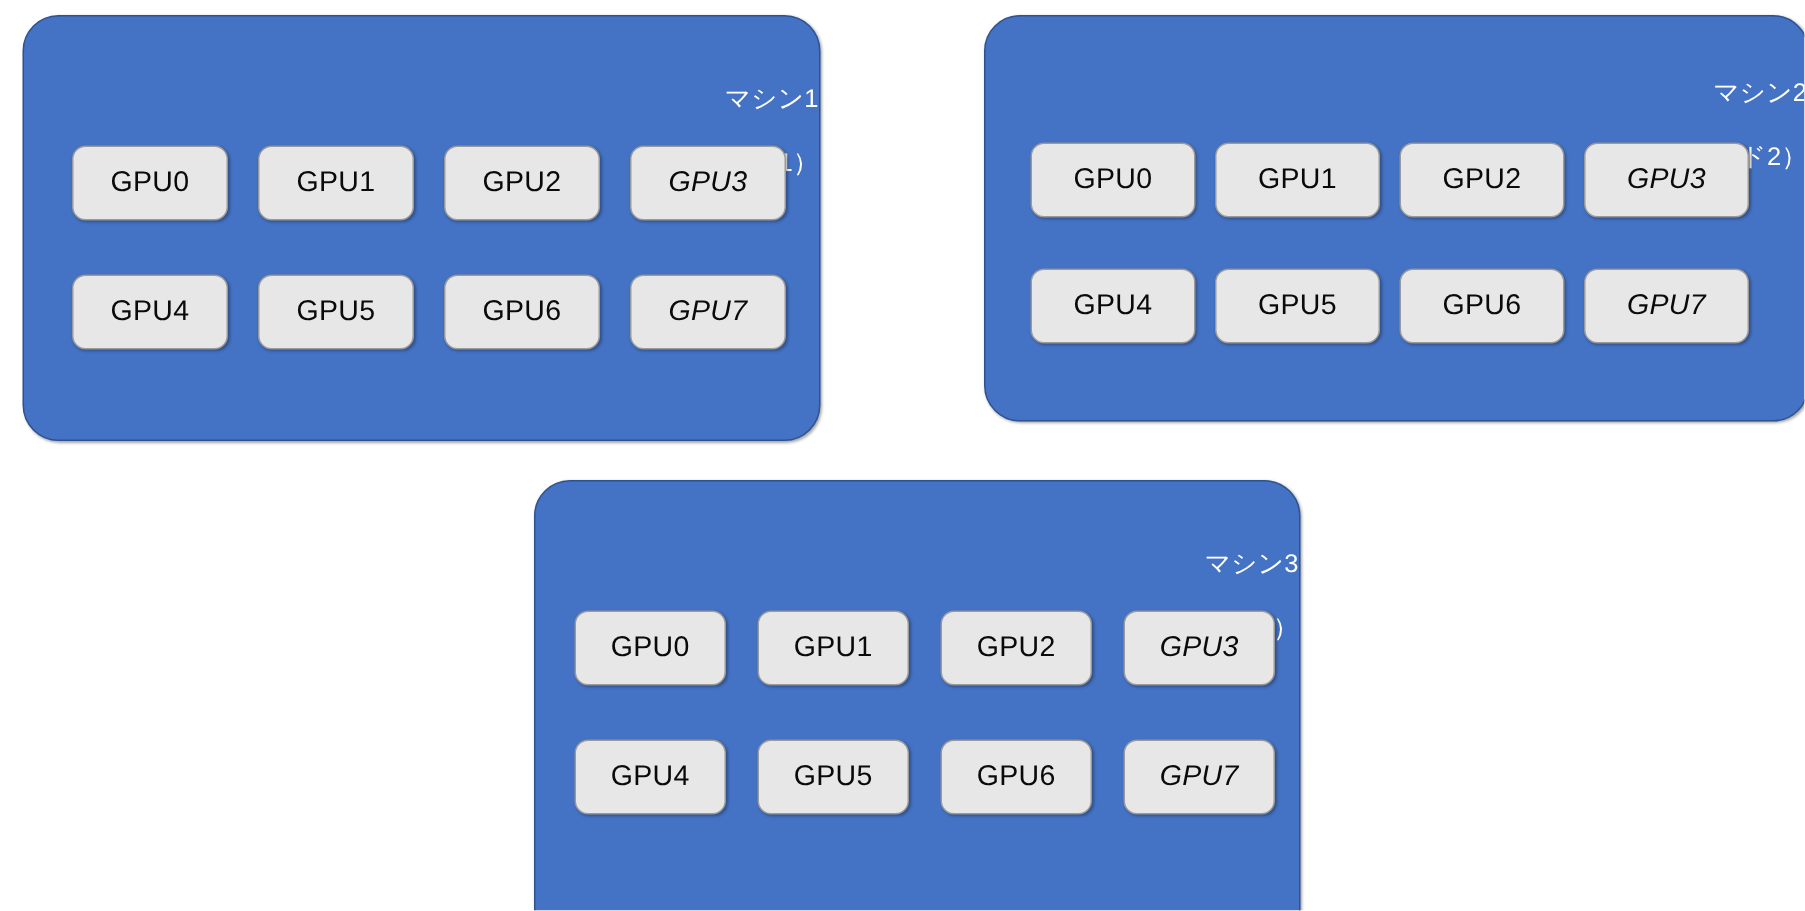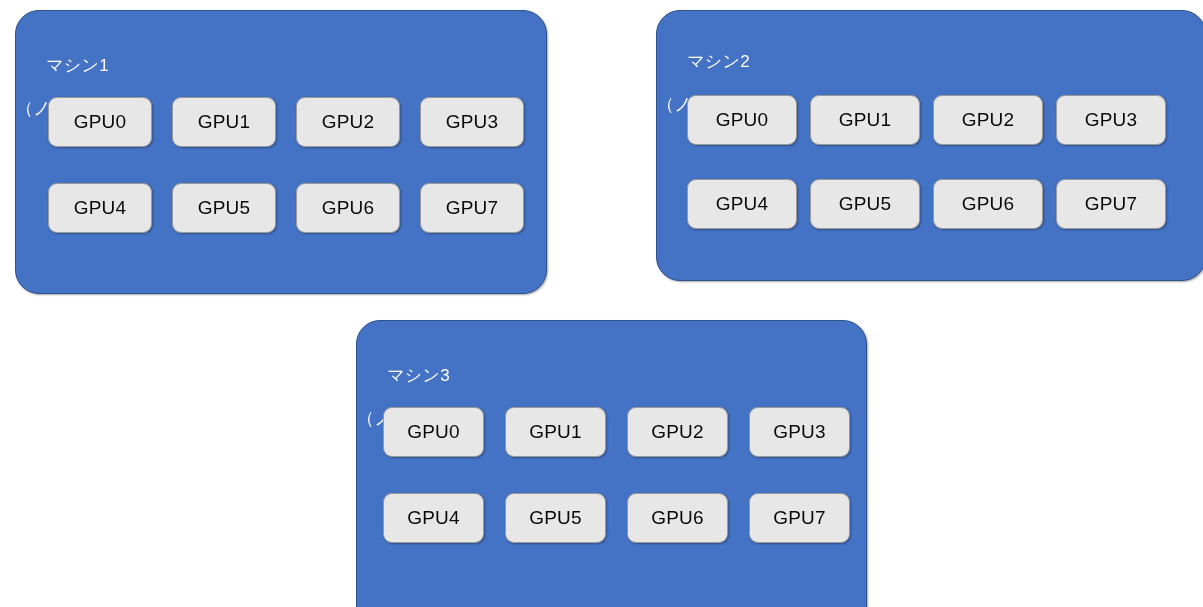--- a/index.html
+++ b/index.html
@@ -26,21 +26,21 @@
     background: #4472C4;
     border: 1px solid #2E528F;
     border-radius: 24px;
     box-shadow: 1px 1px 2px rgba(0,0,0,0.35);
   }
 
   .machine-title {
     position: absolute;
     left: 0;
     right: 0;
-    text-align: left;
+    text-align: right;
     color: #ffffff;
     font-size: 17px;
     line-height: 1.28;
     letter-spacing: 0.3px;
     white-space: pre;
     user-select: none;
   }
   .machine-title .line2 { display: block; }
 
   
@@ -77,21 +77,21 @@
   #machine-2 .row-bottom { left: 30px; top: 168px; }
   #machine-2 .gpu-box    { width: 110px; height: 50px; margin-right: 13px; }
 
   
   #machine-3 { left: 356px; top: 320px; width: 511px; height: 356px; }
   #machine-3 .machine-title { top: 22px; }
   #machine-3 .row-top    { left: 26px; top: 86px;  }
   #machine-3 .row-bottom { left: 26px; top: 172px; }
   #machine-3 .gpu-box    { width: 101px; height: 50px; margin-right: 21px; }
 
-  .gpu-row .gpu-box:last-child { margin-right: 0; }
+  .gpu-row .gpu-box:last-child { margin-right: 0; font-style: italic; }
 </style>
 </head>
 <body>
 
 <div id="canvas">
 
   <div class="machine" id="machine-1">
     <div class="machine-title">
       <span class="line1">マシン1</span>
       <span class="line2">（ノード1）</span>

